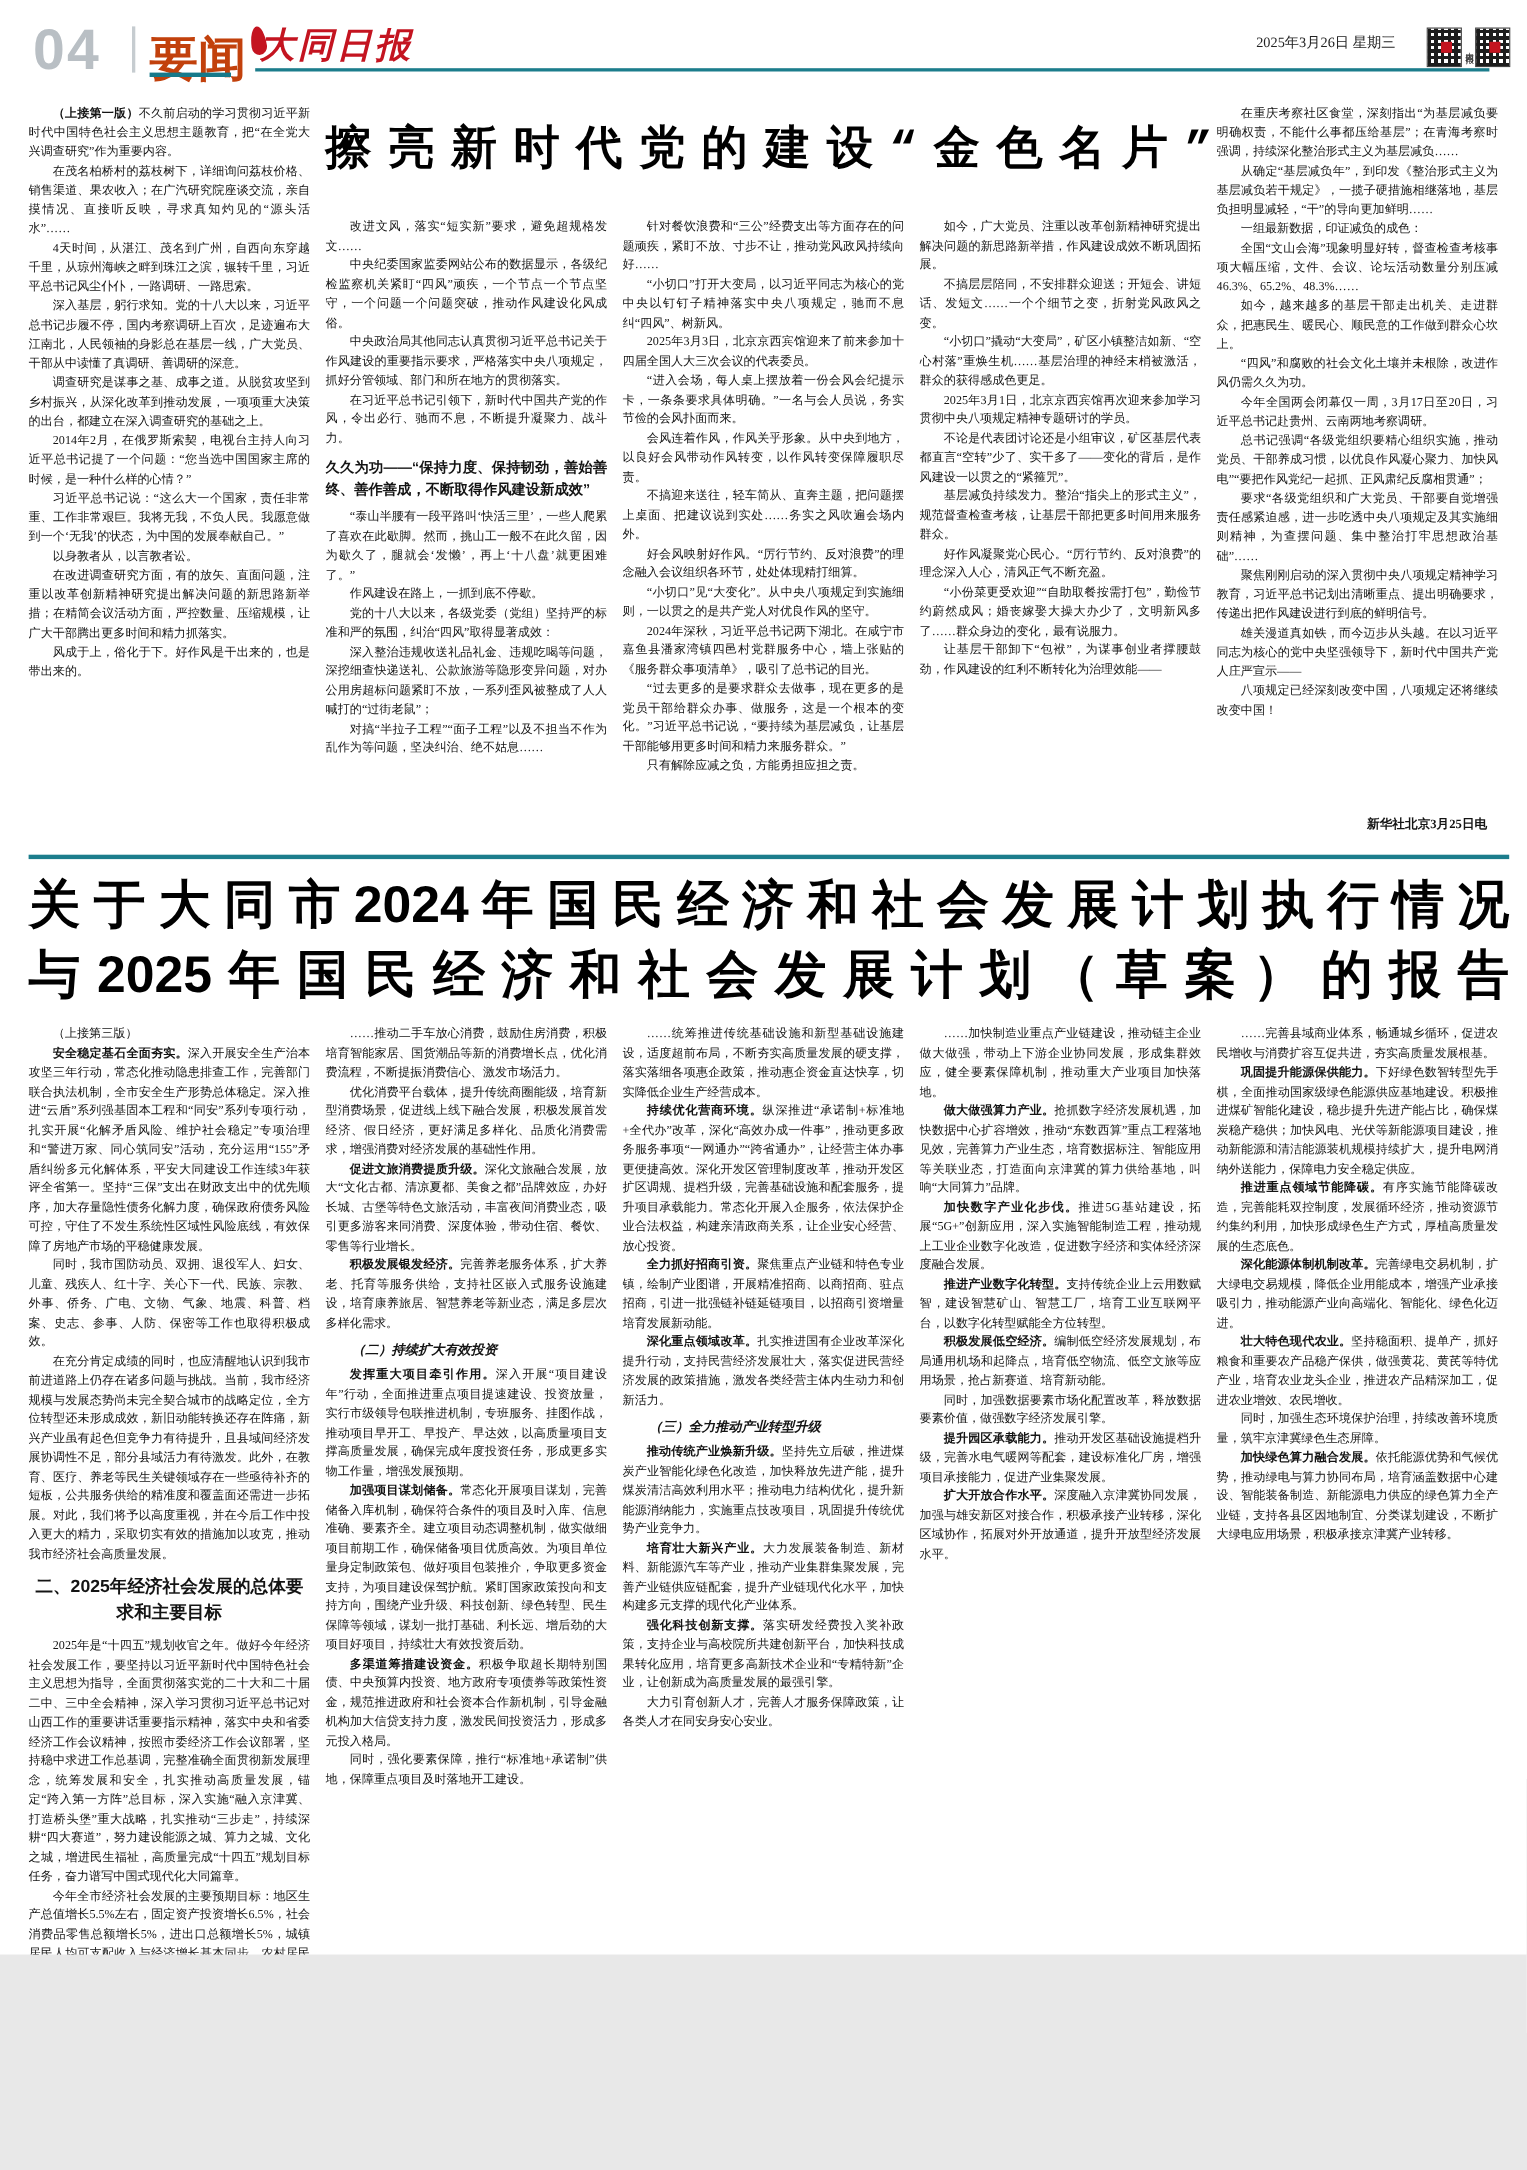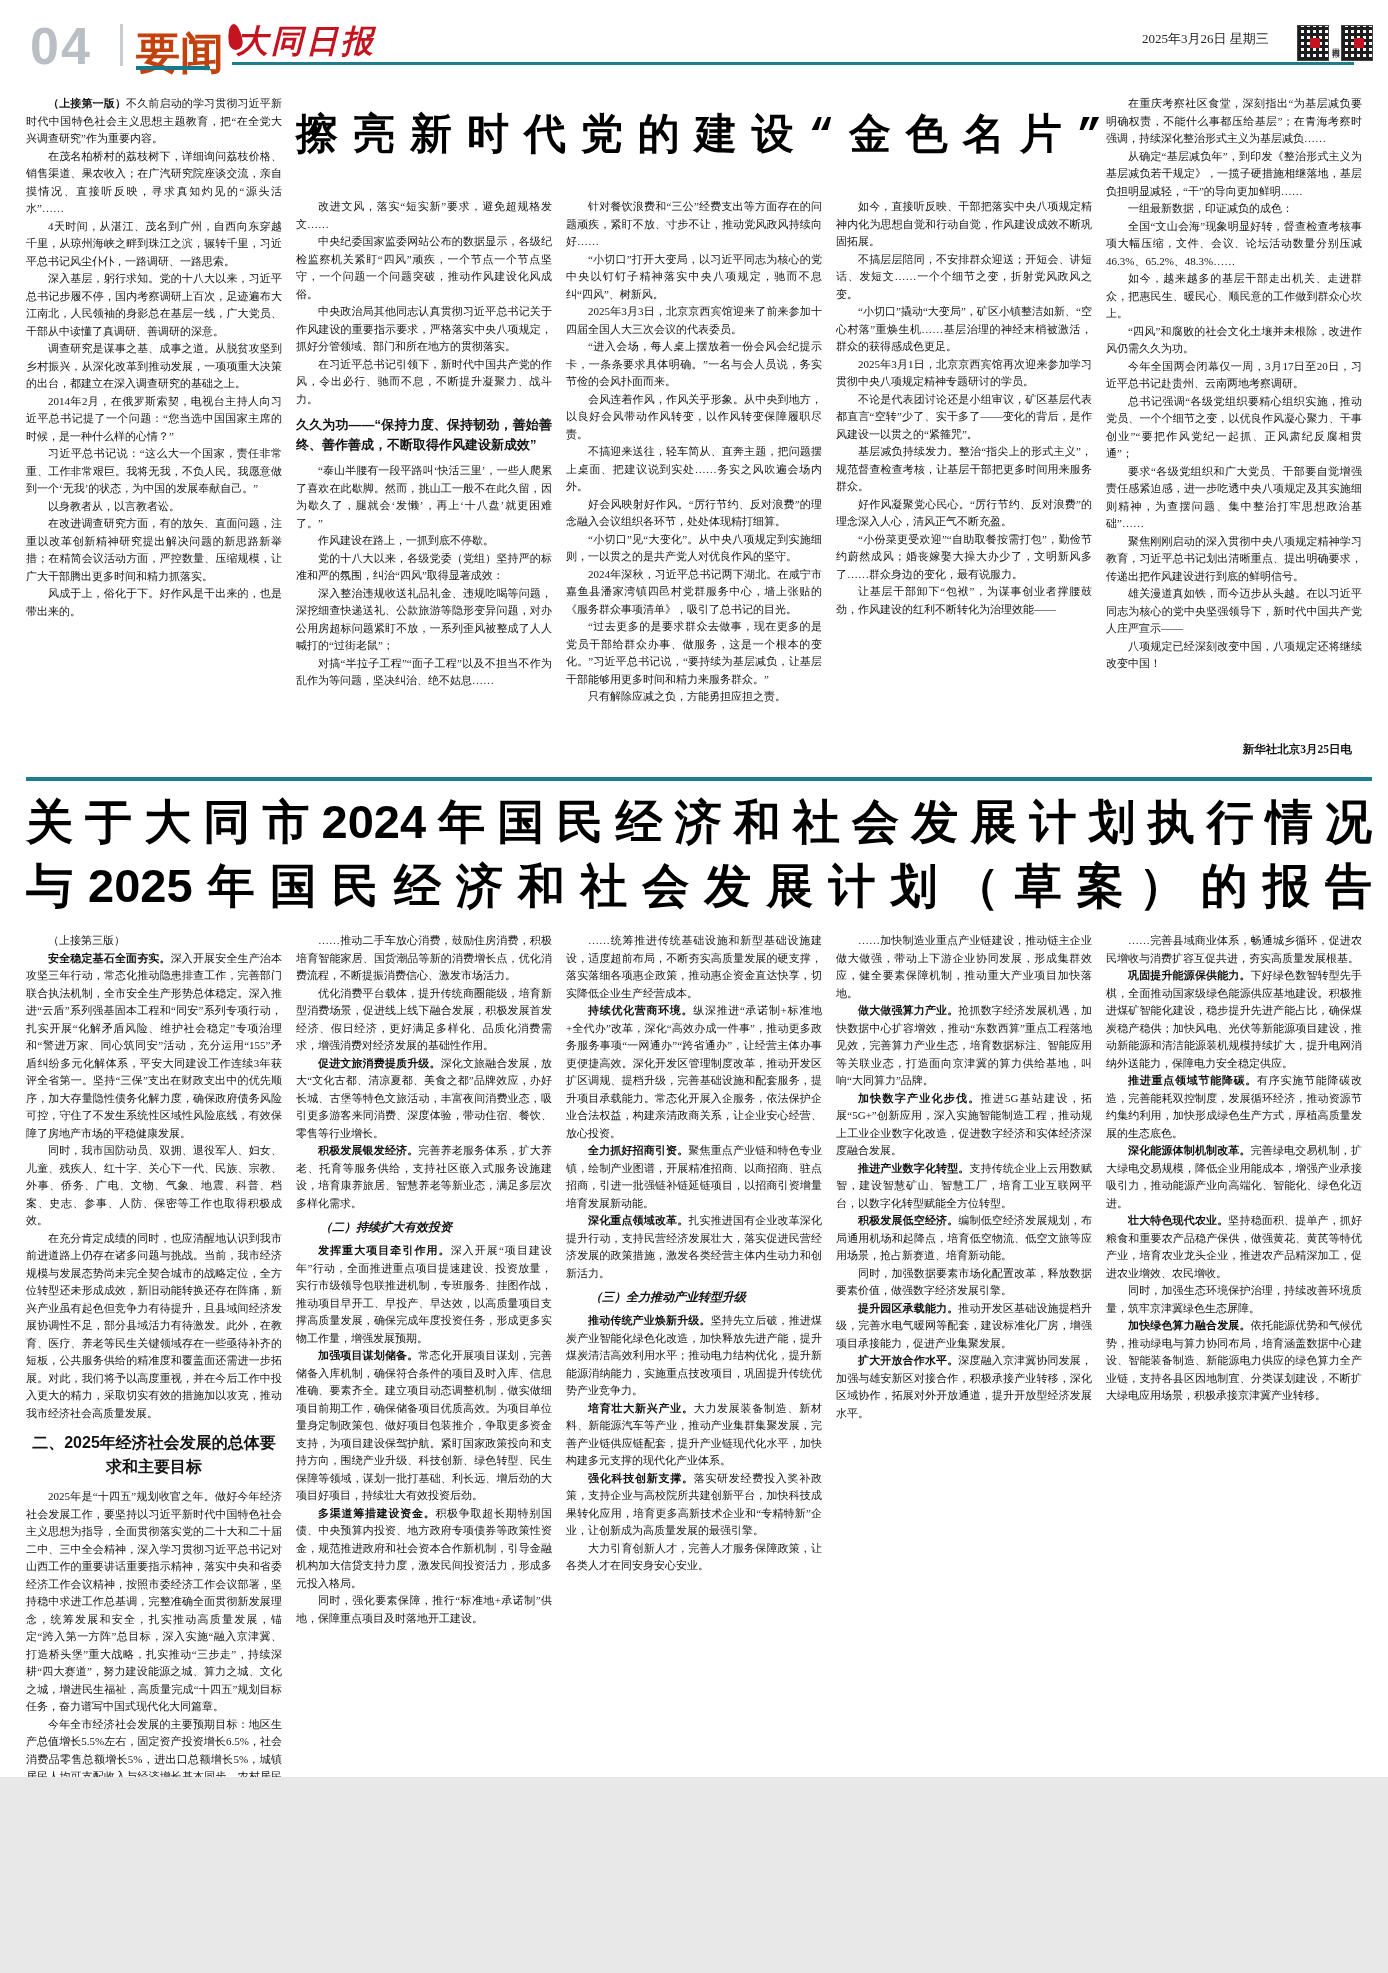--- a/index.html
+++ b/index.html
@@ -103,39 +103,39 @@
       <p class="blk-p">“进入会场，每人桌上摆放着一份会风会纪提示卡，一条条要求具体明确。”一名与会人员说，务实节俭的会风扑面而来。</p>
       <p class="blk-p">会风连着作风，作风关乎形象。从中央到地方，以良好会风带动作风转变，以作风转变保障履职尽责。</p>
       <p class="blk-p">不搞迎来送往，轻车简从、直奔主题，把问题摆上桌面、把建议说到实处……务实之风吹遍会场内外。</p>
       <p class="blk-p">好会风映射好作风。“厉行节约、反对浪费”的理念融入会议组织各环节，处处体现精打细算。</p>
       <p class="blk-p">“小切口”见“大变化”。从中央八项规定到实施细则，一以贯之的是共产党人对优良作风的坚守。</p>
       <p class="blk-p">2024年深秋，习近平总书记两下湖北。在咸宁市嘉鱼县潘家湾镇四邑村党群服务中心，墙上张贴的《服务群众事项清单》，吸引了总书记的目光。</p>
       <p class="blk-p">“过去更多的是要求群众去做事，现在更多的是党员干部给群众办事、做服务，这是一个根本的变化。”习近平总书记说，“要持续为基层减负，让基层干部能够用更多时间和精力来服务群众。”</p>
       <p class="blk-p">只有解除应减之负，方能勇担应担之责。</p>
     </div>
   <div class="col" style="left:836px;top:198px;height:549px;">
-      <p class="blk-p">如今，直接听反映、干部把落实中央八项规定精神内化为思想自觉和行动自觉，作风建设成效不断巩固拓展。</p>
+      <p class="blk-p">如今，广大党员、注重以改革创新精神研究提出解决问题的新思路新举措，作风建设成效不断巩固拓展。</p>
       <p class="blk-p">不搞层层陪同，不安排群众迎送；开短会、讲短话、发短文……一个个细节之变，折射党风政风之变。</p>
       <p class="blk-p">“小切口”撬动“大变局”，矿区小镇整洁如新、“空心村落”重焕生机……基层治理的神经末梢被激活，群众的获得感成色更足。</p>
       <p class="blk-p">2025年3月1日，北京京西宾馆再次迎来参加学习贯彻中央八项规定精神专题研讨的学员。</p>
       <p class="blk-p">不论是代表团讨论还是小组审议，矿区基层代表都直言“空转”少了、实干多了——变化的背后，是作风建设一以贯之的“紧箍咒”。</p>
       <p class="blk-p">基层减负持续发力。整治“指尖上的形式主义”，规范督查检查考核，让基层干部把更多时间用来服务群众。</p>
       <p class="blk-p">好作风凝聚党心民心。“厉行节约、反对浪费”的理念深入人心，清风正气不断充盈。</p>
       <p class="blk-p">“小份菜更受欢迎”“自助取餐按需打包”，勤俭节约蔚然成风；婚丧嫁娶大操大办少了，文明新风多了……群众身边的变化，最有说服力。</p>
       <p class="blk-p">让基层干部卸下“包袱”，为谋事创业者撑腰鼓劲，作风建设的红利不断转化为治理效能——</p>
     </div>
   <div class="col" style="left:1106px;top:95px;height:644px;">
       <p class="blk-p">在重庆考察社区食堂，深刻指出“为基层减负要明确权责，不能什么事都压给基层”；在青海考察时强调，持续深化整治形式主义为基层减负……</p>
       <p class="blk-p">从确定“基层减负年”，到印发《整治形式主义为基层减负若干规定》，一揽子硬措施相继落地，基层负担明显减轻，“干”的导向更加鲜明……</p>
       <p class="blk-p">一组最新数据，印证减负的成色：</p>
       <p class="blk-p">全国“文山会海”现象明显好转，督查检查考核事项大幅压缩，文件、会议、论坛活动数量分别压减46.3%、65.2%、48.3%……</p>
       <p class="blk-p">如今，越来越多的基层干部走出机关、走进群众，把惠民生、暖民心、顺民意的工作做到群众心坎上。</p>
       <p class="blk-p">“四风”和腐败的社会文化土壤并未根除，改进作风仍需久久为功。</p>
       <p class="blk-p">今年全国两会闭幕仅一周，3月17日至20日，习近平总书记赴贵州、云南两地考察调研。</p>
-      <p class="blk-p">总书记强调“各级党组织要精心组织实施，推动党员、一个个细节之变，以优良作风凝心聚力、干事创业”“要把作风党纪一起抓、正风肃纪反腐相贯通”；</p>
+      <p class="blk-p">总书记强调“各级党组织要精心组织实施，推动党员、干部养成习惯，以优良作风凝心聚力、加快风电”“要把作风党纪一起抓、正风肃纪反腐相贯通”；</p>
       <p class="blk-p">要求“各级党组织和广大党员、干部要自觉增强责任感紧迫感，进一步吃透中央八项规定及其实施细则精神，为查摆问题、集中整治打牢思想政治基础”……</p>
       <p class="blk-p">聚焦刚刚启动的深入贯彻中央八项规定精神学习教育，习近平总书记划出清晰重点、提出明确要求，传递出把作风建设进行到底的鲜明信号。</p>
       <p class="blk-p">雄关漫道真如铁，而今迈步从头越。在以习近平同志为核心的党中央坚强领导下，新时代中国共产党人庄严宣示——</p>
       <p class="blk-p">八项规定已经深刻改变中国，八项规定还将继续改变中国！</p>
     </div>
   <div class="dateline">新华社北京3月25日电</div>
 
   <div class="rule" style="left:26px;top:777px;width:1346px;height:4px;"></div>
 
   <div class="report-headline">

